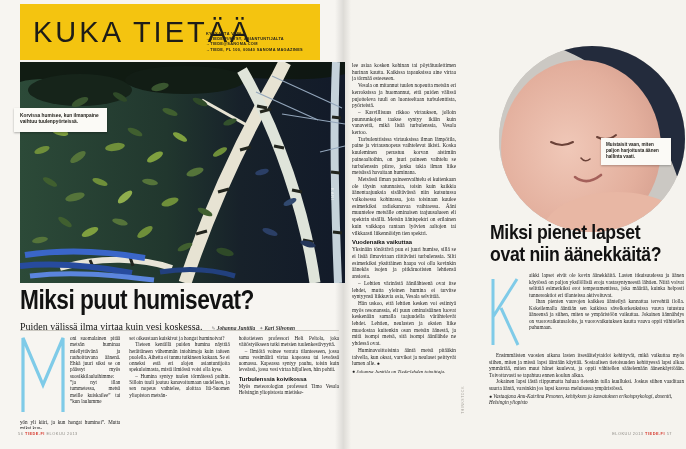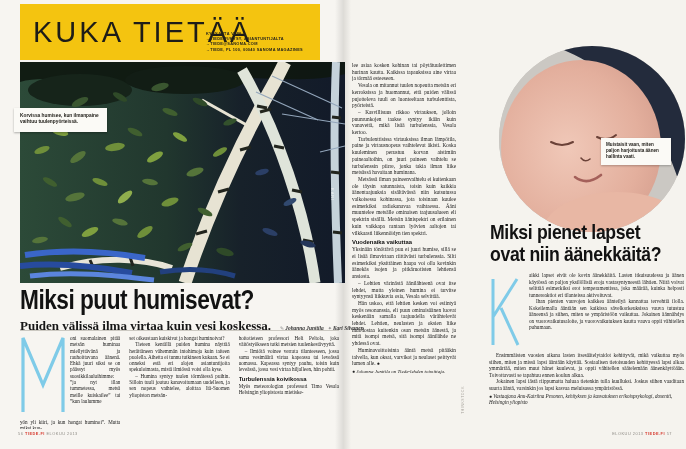--- a/index.html
+++ b/index.html
@@ -28,21 +28,21 @@
                 line-height:6.4px;color:#23211c;}
   .illo-sign{position:absolute;left:330px;top:188px;writing-mode:vertical-rl;
              font-family:"Liberation Sans",sans-serif;font-size:4px;letter-spacing:1px;
              color:rgba(255,255,255,.75);}
 
   
   .t1-title{position:absolute;left:20px;top:285px;font-family:"Liberation Sans",sans-serif;
             font-weight:700;font-size:27px;letter-spacing:-.6px;color:#121212;
             transform:scaleX(.84);transform-origin:0 0;white-space:nowrap;}
   .t1-standfirst-row{position:absolute;left:20px;top:316px;width:319px;white-space:nowrap;}
-  .t1-standfirst{font-size:13px;color:#161616;font-weight:bold;}
+  .t1-standfirst{font-size:10px;color:#161616;}
   .t1-byline{font-size:5.4px;font-style:italic;font-weight:700;color:#333;margin-left:5px;}
   .by-icon{font-style:normal;font-weight:400;color:#8a8a8a;font-size:5px;margin:0 1px 0 4px;}
   .t1-rule{position:absolute;left:20px;top:330px;width:319px;height:1px;background:#ccc9c2;}
 
   .cols{position:absolute;left:20px;top:335px;width:319px;height:94px;display:flex;gap:9px;}
   .col{flex:1;overflow:hidden;}
   p.body{margin:0;font-size:5.1px;line-height:6.3px;text-align:justify;color:#1b1b1b;}
   p.ind{text-indent:6px;}
   .subhead{margin:3px 0 1px 0;font-family:"Liberation Sans",sans-serif;font-weight:700;
            font-size:5.9px;color:#101010;}

